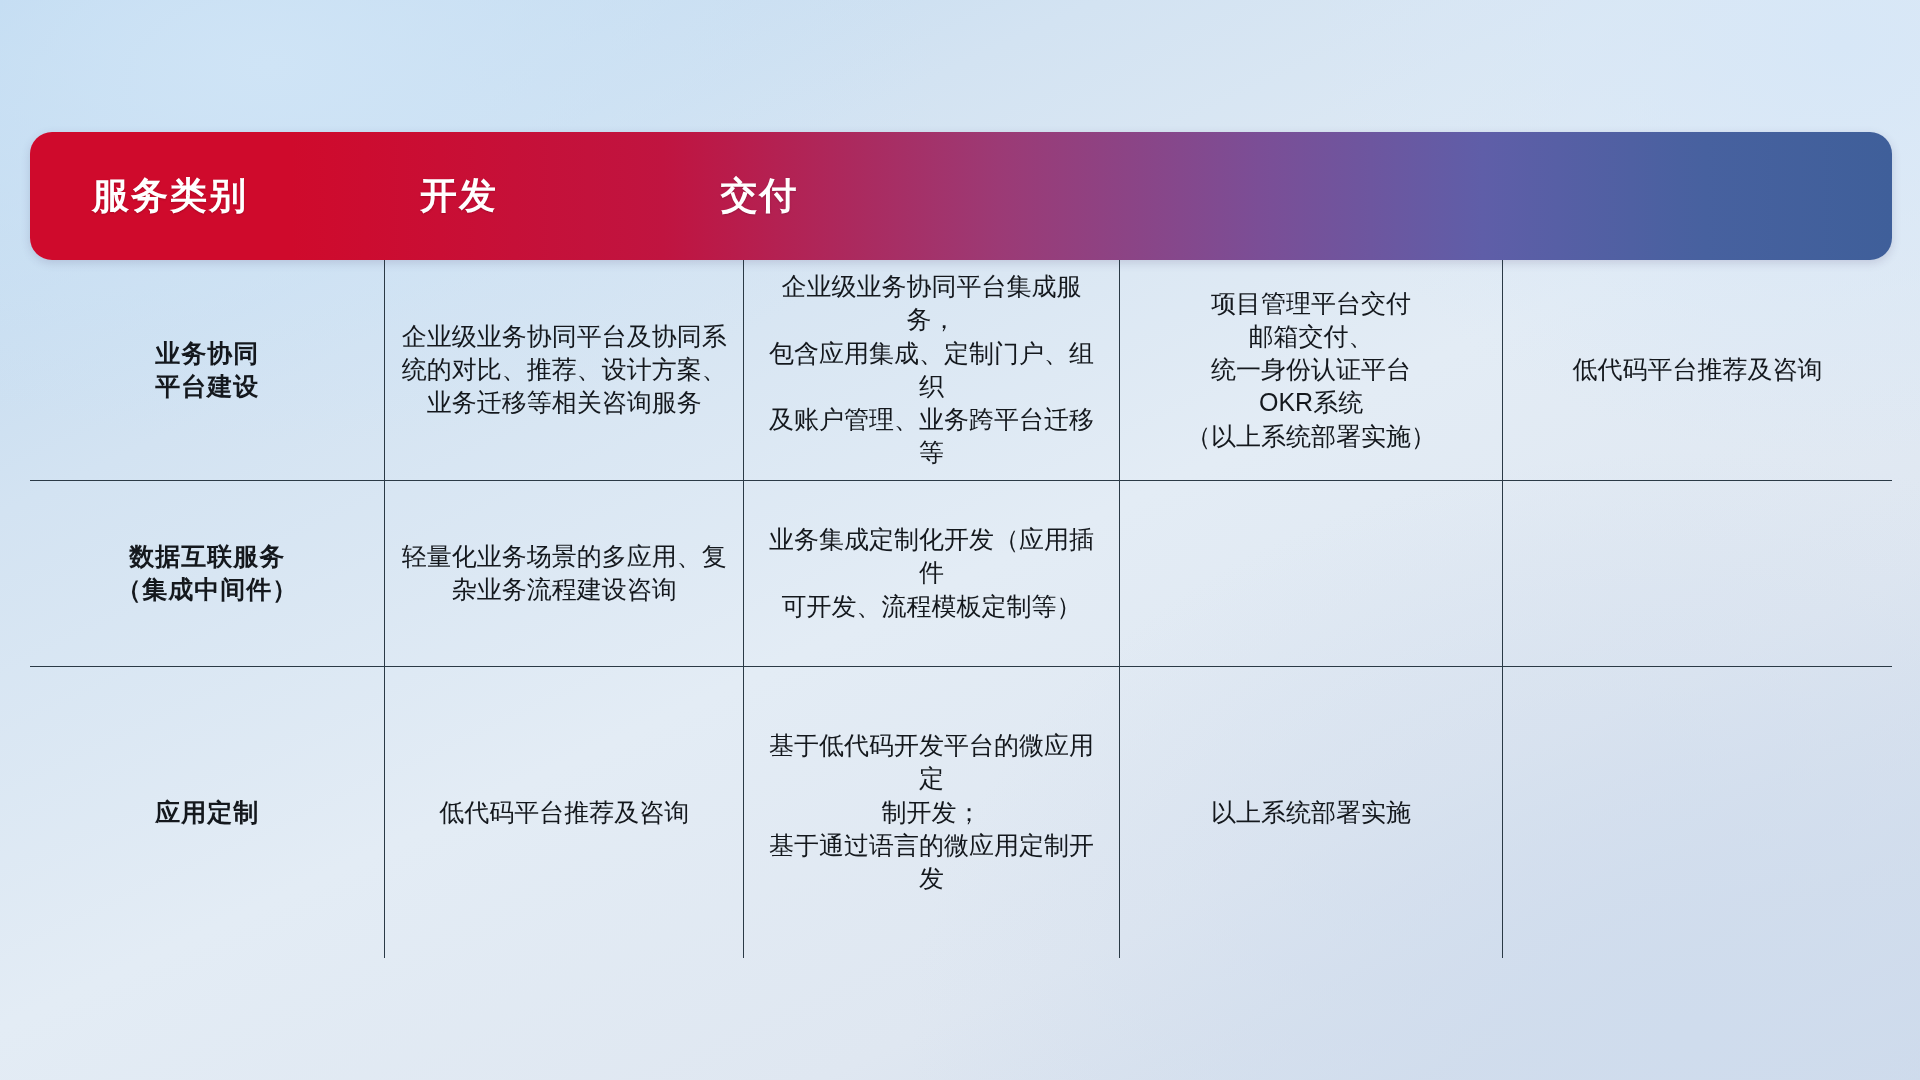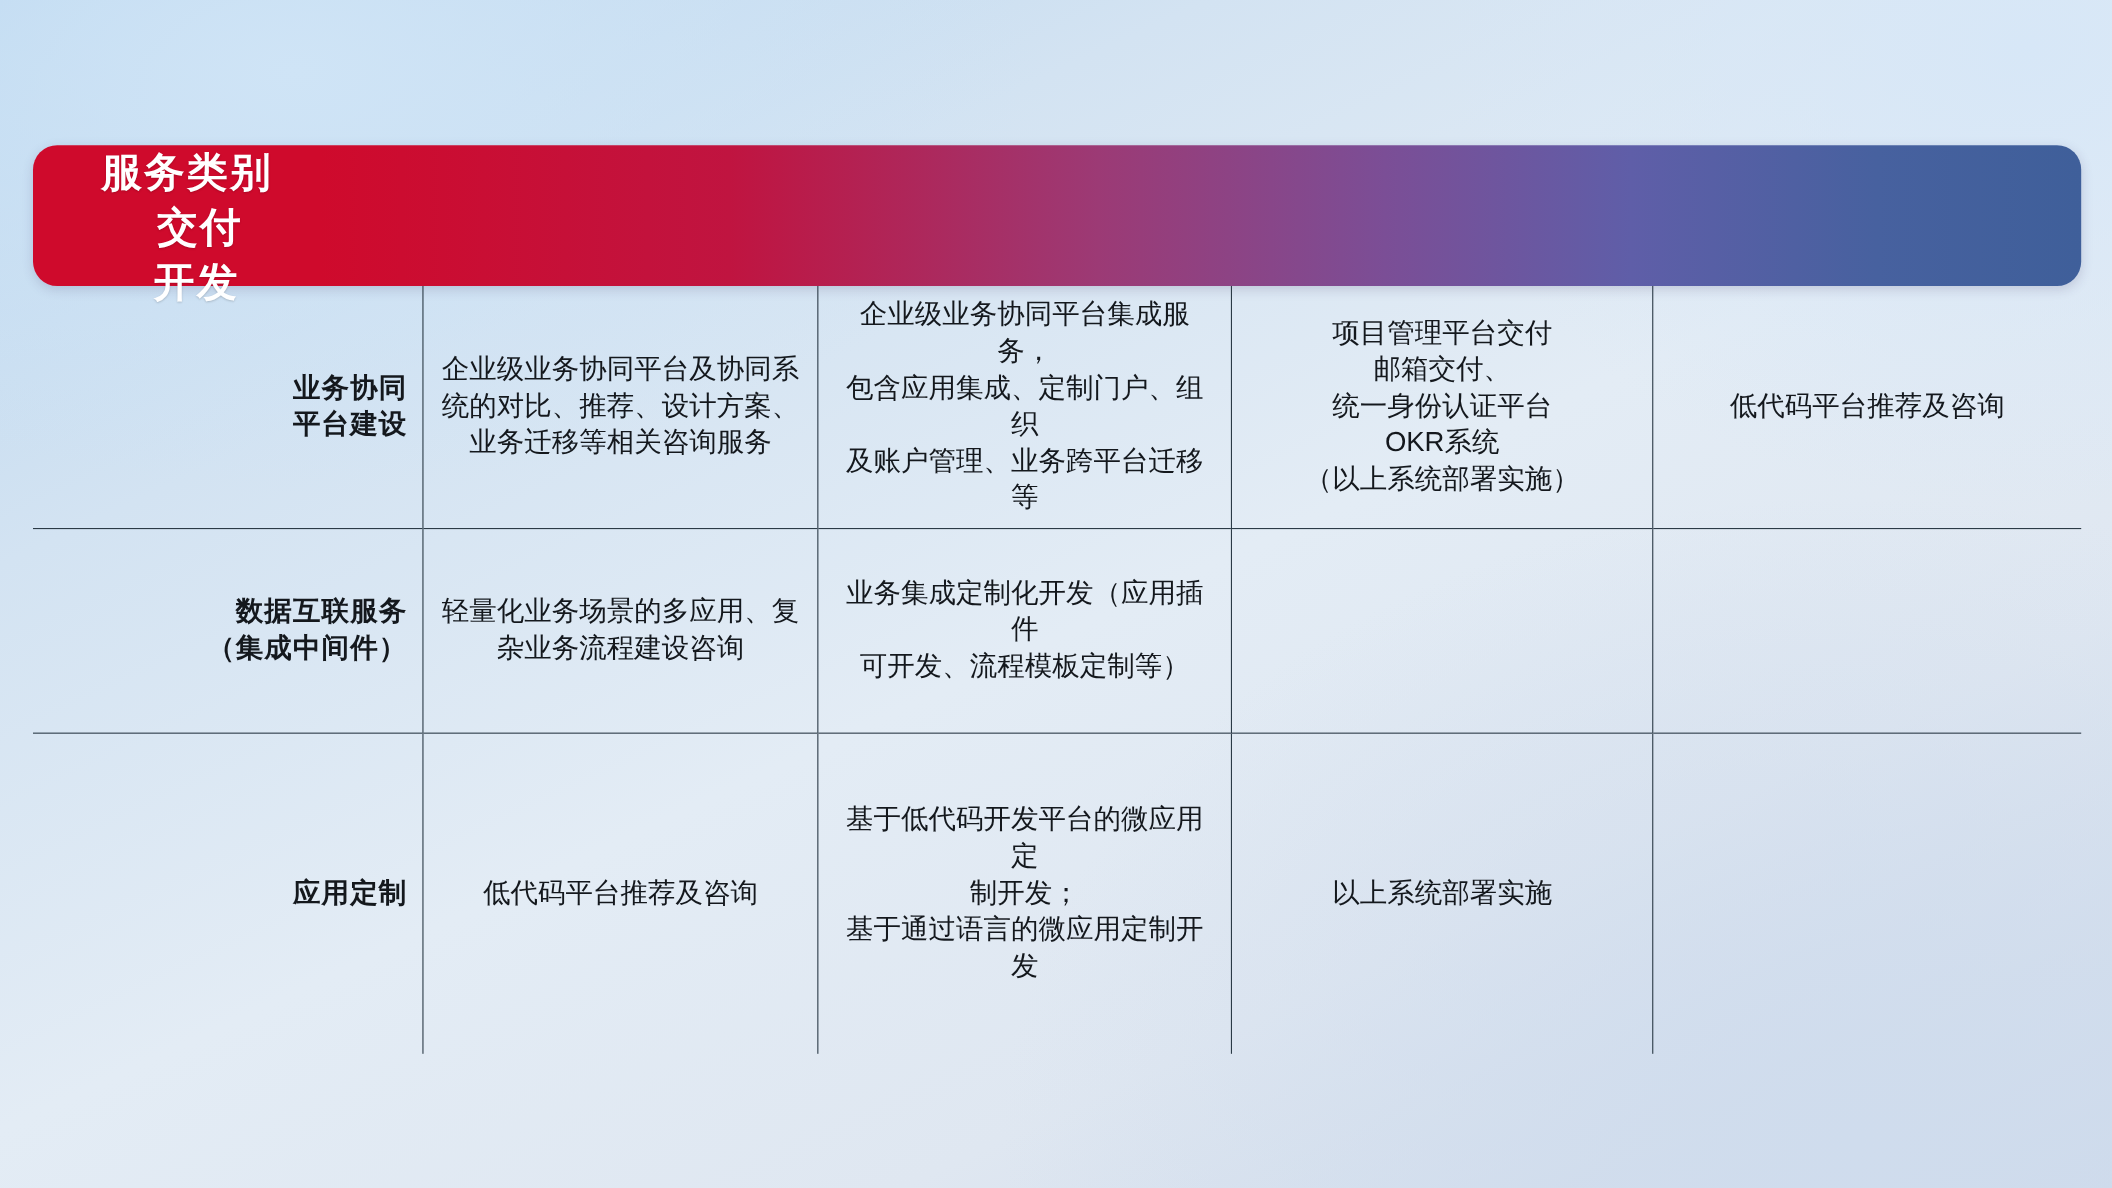--- a/index.html
+++ b/index.html
@@ -18,62 +18,62 @@
   }
   table{width:100%;height:100%;border-collapse:collapse;table-layout:fixed;}
   .hdr-band{
     position:absolute;left:30px;top:132px;width:1862px;height:128px;
     border-radius:22px;
     background:linear-gradient(90deg,
       #cf0a2c 0%, #cf0a2c 14%, #c01440 34%, #9c3a75 52%,
       #7b4e96 66%, #5f5ea8 78%, #47619f 90%, #3f5f9a 100%);
     box-shadow:0 3px 10px rgba(70,60,110,.18);
   }
-  .hdr-row{position:absolute;left:30px;top:132px;width:1474px;height:128px;display:flex;flex-direction:column;}
+  .hdr-row{position:absolute;left:30px;top:132px;width:1474px;height:128px;display:flex;}
   .hdr-cell{
     display:flex;align-items:center;justify-content:center;
     color:#ffffff;font-weight:bold;font-size:37px;letter-spacing:2px;
     text-shadow:0 1px 2px rgba(0,0,0,.18);
   }
   .c1{width:19.0%;} .c2{width:19.2%;} .c3{width:20.2%;} .c4{width:20.6%;} .c5{width:21.0%;}
 
   .body-tbl{
     position:absolute;left:30px;top:260px;width:1862px;height:692px;
     border-collapse:collapse;table-layout:fixed;
   }
   .body-tbl td{
     vertical-align:middle;text-align:center;
     color:#14181d;font-size:25px;line-height:1.33;
     padding:10px 14px;
   }
   .body-tbl tr{border-bottom:1.5px solid #2b3a46;}
   .body-tbl tr:last-child{border-bottom:none;}
   .body-tbl td + td{border-left:1.5px solid #2b3a46;}
-  .body-tbl td:nth-child(1){border-left:none;text-align:right;}
+  .body-tbl td:nth-child(1){border-left:none;}
   .body-tbl td:nth-child(1),
   .body-tbl td:nth-child(2){border-bottom:none;}
   .body-tbl tr{ }
   .rowline{border-bottom:1.5px solid #2b3a46;}
   .rlabel{
     color:#4a6fb8;font-weight:bold;font-size:31px;line-height:1.42;letter-spacing:1px;
   }
   .r1{height:214px;} .r2{height:186px;margin-top:16px;} .r3{height:292px;}
   .cell-txt{white-space:pre-line;}
 </style>
 </head>
 <body>
 
 <div class="stage">
 
   <div class="hdr-band"></div>
 
   <div class="hdr-row">
     <div class="hdr-cell c1">服务类别</div>
+    <div class="hdr-cell c3">开发</div>
     <div class="hdr-cell c4">交付</div>
-    <div class="hdr-cell c3">开发</div>
   </div>
 
   <table class="body-tbl">
     <tbody>
       <tr class="r1 rowline">
         <td class="c1 rlabel cell-txt">业务协同
 平台建设</td>
         <td class="c2 cell-txt">企业级业务协同平台及协同系
 统的对比、推荐、设计方案、
 业务迁移等相关咨询服务</td>

